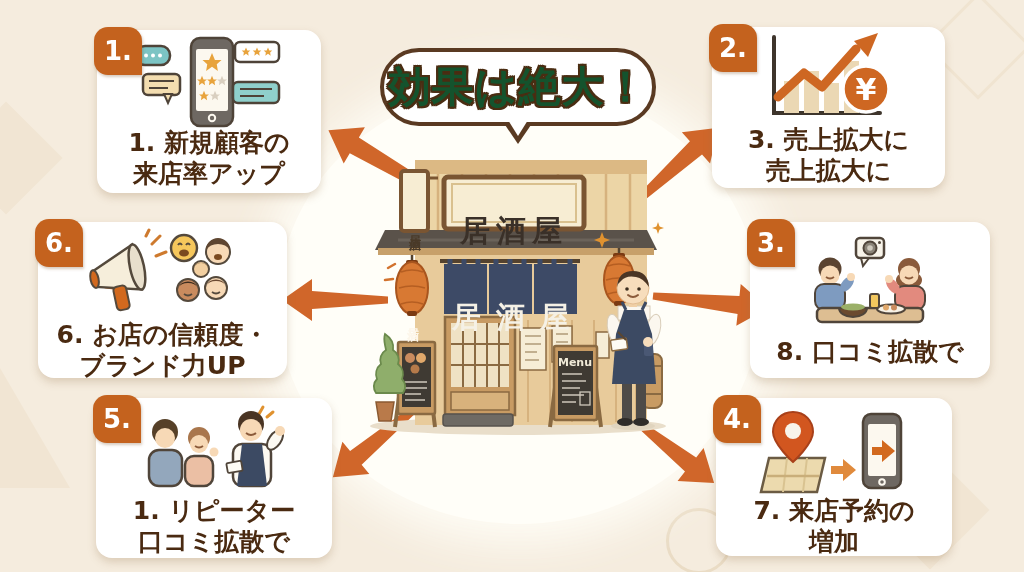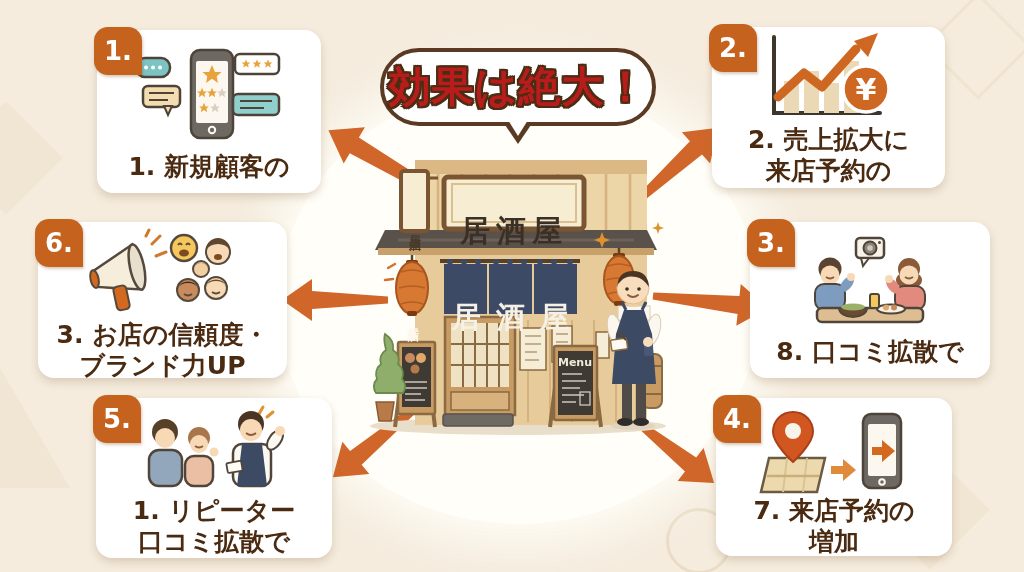--- a/index.html
+++ b/index.html
@@ -43,21 +43,21 @@
   .bubble{
     position:absolute;left:380px;top:48px;width:268px;height:70px;
     background:#FFFFFF;border:4px solid #5A3A22;border-radius:40px;
     display:flex;align-items:center;justify-content:center;z-index:9;
   }
   .bubble::before{content:"";position:absolute;bottom:-22px;left:50%;margin-left:-15px;
     border:15px solid transparent;border-top:22px solid #5A3A22;border-bottom:0;}
   .bubble::after{content:"";position:absolute;bottom:-14px;left:50%;margin-left:-10px;
     border:10px solid transparent;border-top:16px solid #FFFFFF;border-bottom:0;}
   .bubble .t{
-    font-size:42px;font-weight:bold;color:#b91c1c;letter-spacing:1px;
+    font-size:42px;font-weight:bold;color:#14532d;letter-spacing:1px;
     text-shadow:-2px -2px 0 #4A2D12,2px -2px 0 #4A2D12,-2px 2px 0 #4A2D12,2px 2px 0 #4A2D12,
       -2px 0 0 #4A2D12,2px 0 0 #4A2D12,0 -2px 0 #4A2D12,0 2px 0 #4A2D12;
   }
 
   
   .card{
     position:absolute;background:#FFFFFF;border-radius:16px;
     box-shadow:0 4px 9px rgba(150,118,80,.28);z-index:5;
     display:flex;flex-direction:column;align-items:center;
   }
@@ -280,20 +280,21 @@
         <rect x="101" y="6" width="44" height="20" rx="5" fill="#FFFFFF" stroke="#4E4338" stroke-width="2.5"></rect>
         <use href="#st" transform="translate(112,16) scale(0.45)" fill="#E8A33C"></use>
         <use href="#st" transform="translate(123,16) scale(0.45)" fill="#E8A33C"></use>
         <use href="#st" transform="translate(134,16) scale(0.45)" fill="#E8A33C"></use>
         <rect x="99" y="46" width="46" height="21" rx="5" fill="#8FD0CC" stroke="#4E4338" stroke-width="2.5"></rect>
         <path d="M106 53h32M106 60h24" stroke="#4E4338" stroke-width="2"></path>
       </svg>
     </div>
     <div class="card-text">
       <div>1. 新規顧客の</div>
+        <div>来店率アップ</div>
     </div>
   </div>
 
   <div class="card" style="left:712px;top:27px;width:233px;height:161px;">
     <div class="badge">2.</div>
     <div class="icon-wrap">
       <svg width="150" height="92" viewBox="0 0 150 92">
         <path d="M20 4L20 80L126 80" stroke="#3E352C" stroke-width="4" fill="none" stroke-linecap="round"></path>
         <g fill="#EBD8B4">
           <rect x="30" y="48" width="15" height="32"></rect>
@@ -301,22 +302,22 @@
           <rect x="70" y="50" width="15" height="30"></rect>
             <rect x="90" y="28" width="15" height="52"></rect>
         </g>
         <polyline points="24,64 50,40 68,54 102,16" stroke="#CE6722" stroke-width="9" fill="none" stroke-linecap="round" stroke-linejoin="round"></polyline>
         <polygon points="124,0 100,8 114,24" fill="#CE6722"></polygon>
         <circle cx="112" cy="56" r="23" fill="#CE6722" stroke="#FFFFFF" stroke-width="3.5"></circle>
         <text x="112" y="67" text-anchor="middle" font-size="30" font-weight="bold" fill="#FFFFFF">¥</text>
       </svg>
     </div>
     <div class="card-text">
-      <div>2. 売上拡大に</div>
-        <div>来店予約の</div>
+      <div>3. 売上拡大に</div>
+        <div>売上拡大に</div>
     </div>
   </div>
 
   <div class="card" style="left:750px;top:222px;width:240px;height:156px;">
     <div class="badge">3.</div>
     <div class="icon-wrap">
       <svg width="150" height="92" viewBox="0 0 150 92">
         <rect x="61" y="2" width="28" height="20" rx="4" fill="#F8F4EA" stroke="#50453A" stroke-width="2.5"></rect>
         <circle cx="75" cy="12" r="6.5" fill="#8B8478" stroke="#50453A" stroke-width="2"></circle>
         <circle cx="75" cy="12" r="2.8" fill="#CFC9BD"></circle>
@@ -422,18 +423,18 @@
         <path d="M106,39 a8,8 0 0 1 14,0 q-3,-4 -7,-4 q-4,0 -7,4z" fill="#8A6A42"></path>
         <circle cx="100" cy="62" r="11" fill="#C98B5E" stroke="#54493C" stroke-width="2"></circle>
         <path d="M90,60 a11,11 0 0 1 20,0 q-3,-5 -10,-5 q-7,0 -10,5z" fill="#3E2E1F"></path>
         <path d="M96 66 Q100 69 104 66" stroke="#54493C" stroke-width="1.8" fill="none"></path>
         <circle cx="128" cy="60" r="11" fill="#F7D9B6" stroke="#54493C" stroke-width="2"></circle>
         <path d="M118,58 a11,11 0 0 1 20,0 q-3,-5 -10,-5 q-7,0 -10,5z" fill="#6B4A32"></path>
         <path d="M124 64 Q128 67 132 64" stroke="#54493C" stroke-width="1.8" fill="none"></path>
       </svg>
     </div>
     <div class="card-text">
-      <div>3. お店の信頼度・</div>
+      <div>6. お店の信頼度・</div>
         <div>ブランド力UP</div>
     </div>
   </div>
 
 </div>
 
 </body></html>

